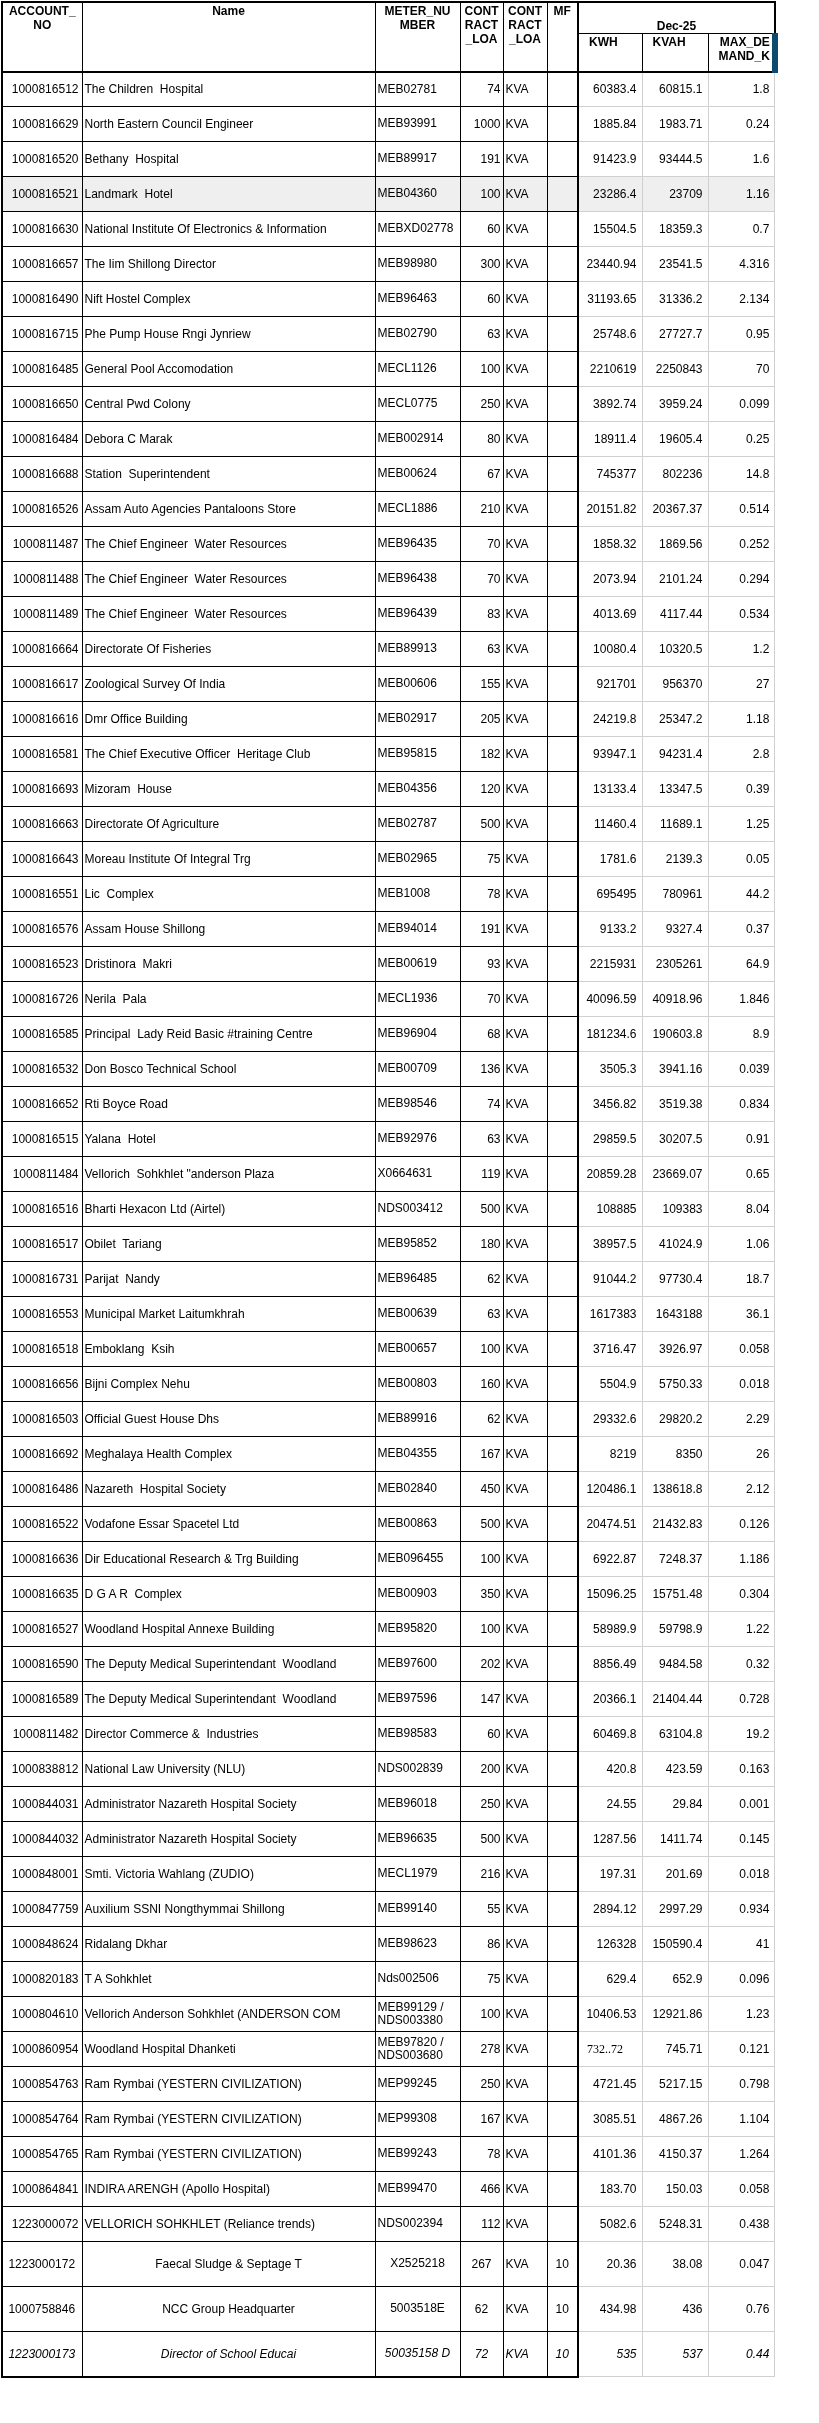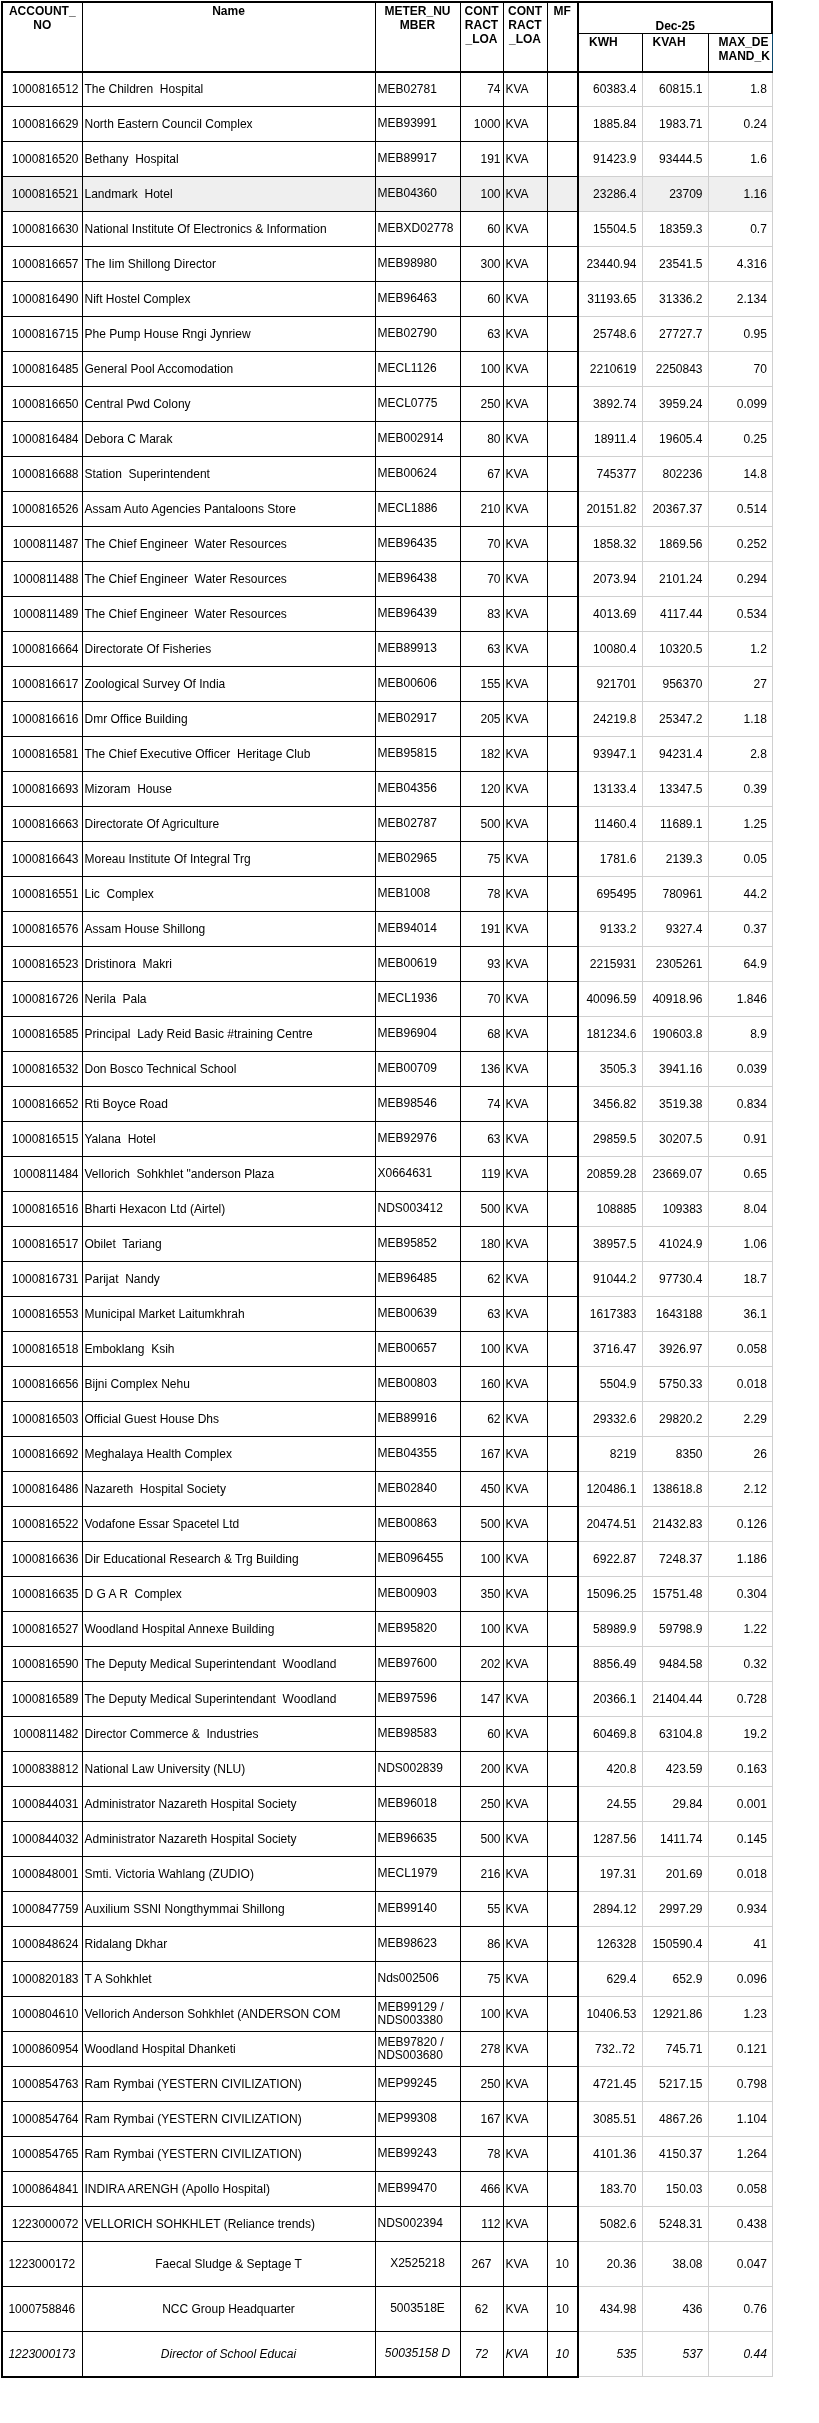--- a/index.html
+++ b/index.html
@@ -41,21 +41,21 @@
     padding-top: 1px;
   }
   thead tr.h-top { height: 20px; }
   thead tr.h-sub { height: 38px; }
   thead tr.h-top th { border-top: 2px solid #000; }
   thead th:first-child { border-left: 2px solid #000; }
   thead th[rowspan] { border-bottom: 2px solid #000; }
   th.month-th { border-left: 2px solid #000; border-right: 2px solid #000; vertical-align: middle; padding-top: 16px; }
   tr.h-sub th { text-align: left; border-bottom: 2px solid #000; padding-left: 10px; }
   tr.h-sub th.kwh-th { border-left: 2px solid #000; }
-  tr.h-sub th.max-th { border-right: 1px solid #0c4a6e; }
+  tr.h-sub th.max-th { border-right: 6px solid #0c4a6e; text-align: right; }
 
   
   tbody td {
     border: 1px solid #000;
     height: 35px;
     vertical-align: middle;
   }
   tbody tr.tall td { height: 45px; }
   tbody td:first-child { border-left: 2px solid #000; }
   tbody tr:last-child td { border-bottom: 2px solid #000; font-style: italic; }
@@ -78,21 +78,21 @@
   tbody tr:last-child td.cell-max { border-bottom: 1px solid var(--grid, #d0d0d0); }
   tbody tr:last-child td.cell-kwh { border-left: 2px solid #000; }
 
   tr.shaded td { background: var(--shade, #efefef); }
 
   tr.centered td.cell-account,
   tr.centered td.cell-name,
   tr.centered td.cell-meter,
   tr.centered td.cell-load { text-align: center; white-space: normal; }
 
-  td.kwh-left { text-align: left; padding-left: 16px; }
+  td.kwh-left { text-align: left; padding-left: 8px; font-family: Liberation Serif, serif; }
 </style>
 </head>
 <body>
 
 <table>
   <colgroup>
     <col class="c-account">
       <col class="c-name">
       <col class="c-meter">
     <col class="c-load">
@@ -132,21 +132,21 @@
         <td class="cell-meter">MEB02781</td>
         <td class="cell-load">74</td>
         <td class="cell-unit">KVA</td>
         <td class="cell-mf"></td>
         <td class="cell-kwh">60383.4</td>
         <td class="cell-kvah">60815.1</td>
         <td class="cell-max">1.8</td>
       </tr>
       <tr>
         <td class="cell-account">1000816629</td>
-        <td class="cell-name">North Eastern Council Complex</td>
+        <td class="cell-name">North Eastern Council Engineer</td>
         <td class="cell-meter">MEB93991</td>
         <td class="cell-load">1000</td>
         <td class="cell-unit">KVA</td>
         <td class="cell-mf"></td>
         <td class="cell-kwh">1885.84</td>
         <td class="cell-kvah">1983.71</td>
         <td class="cell-max">0.24</td>
       </tr>
       <tr>
         <td class="cell-account">1000816520</td>

